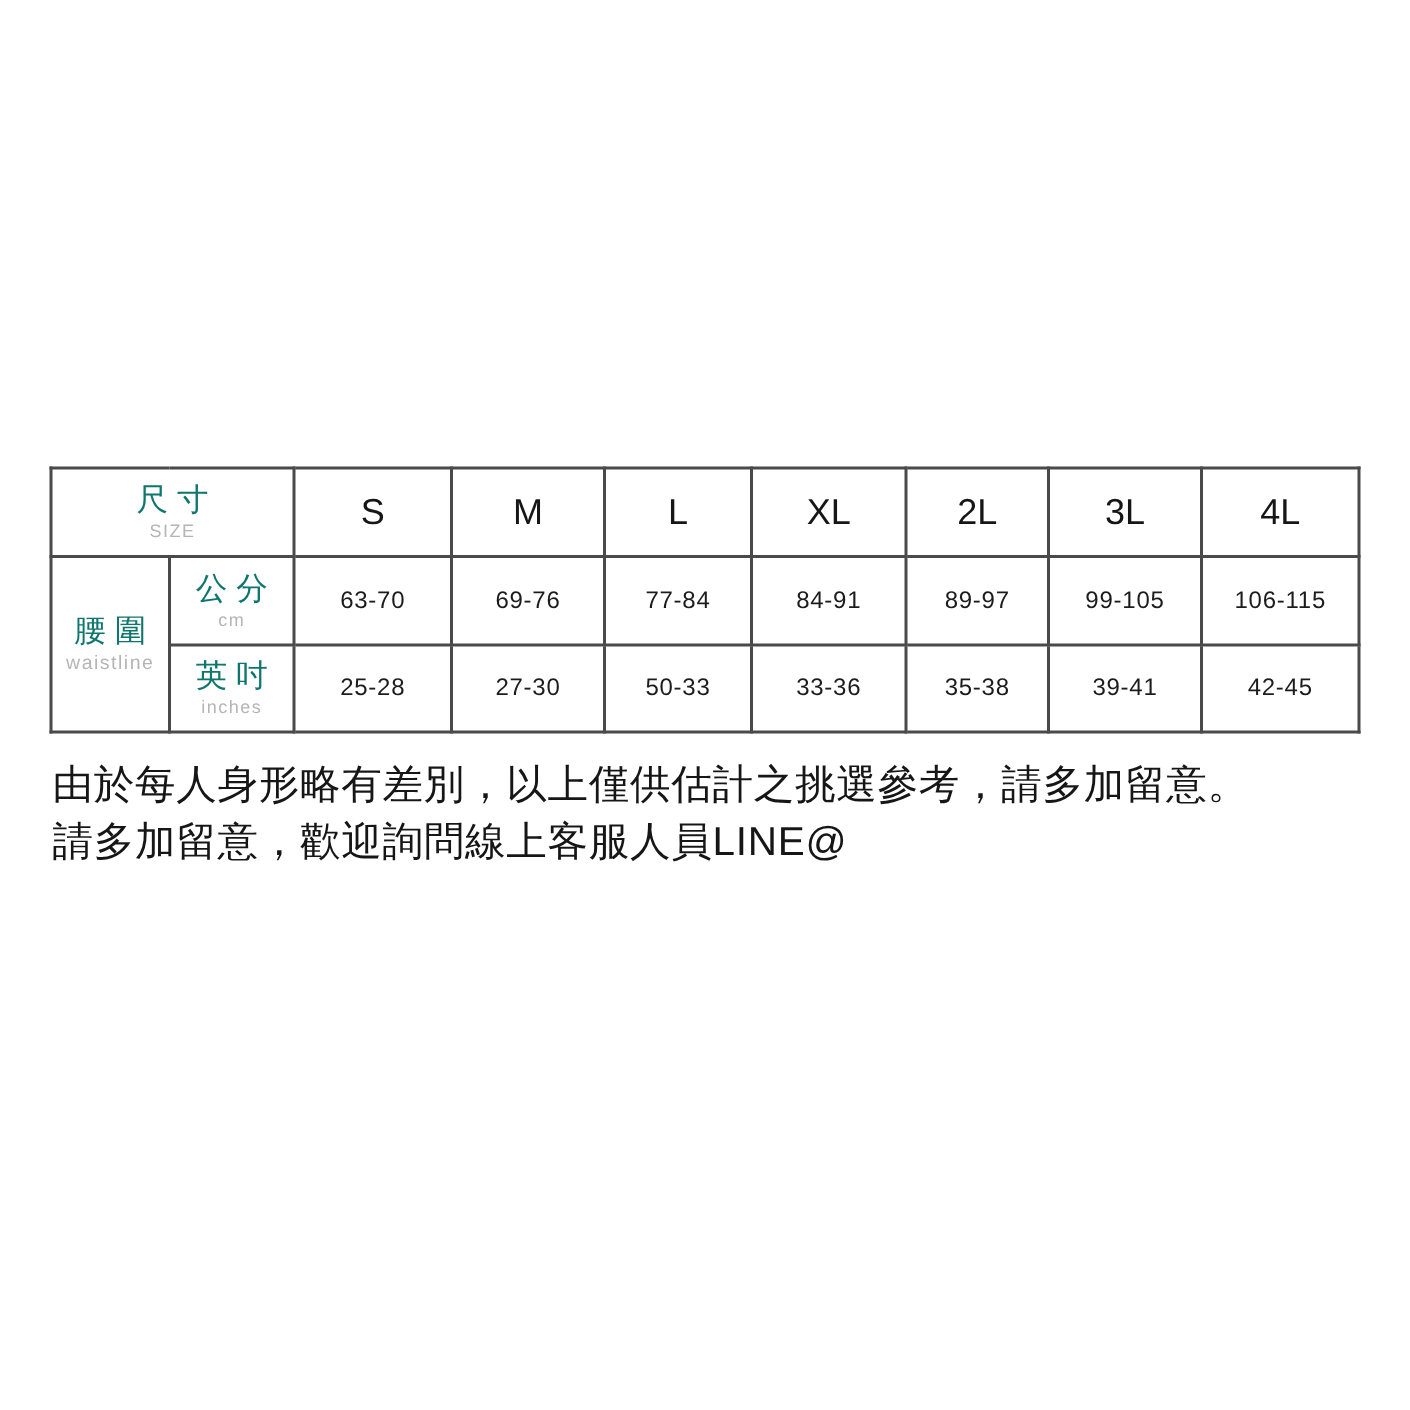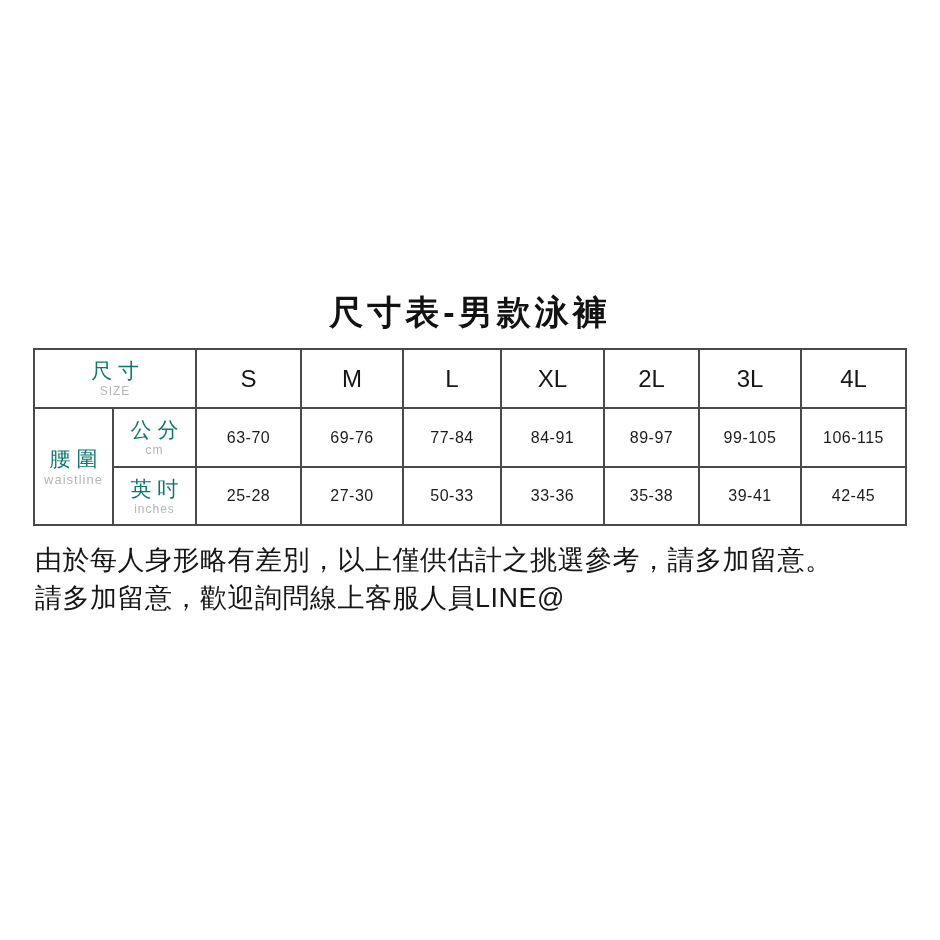--- a/index.html
+++ b/index.html
@@ -76,21 +76,20 @@
     color: #161616;
     letter-spacing: 0.5px;
   }
 </style>
 </head>
 <body>
 
 <div class="page">
 
   <div class="title-block">
-    <h1 class="page-title">尺寸表-男款泳褲</h1>
   </div>
 
   <table class="size-table">
     <colgroup>
       <col style="width:79px">
         <col style="width:83px">
       <col style="width:105px">
         <col style="width:102px">
         <col style="width:98px">
       <col style="width:103px">

